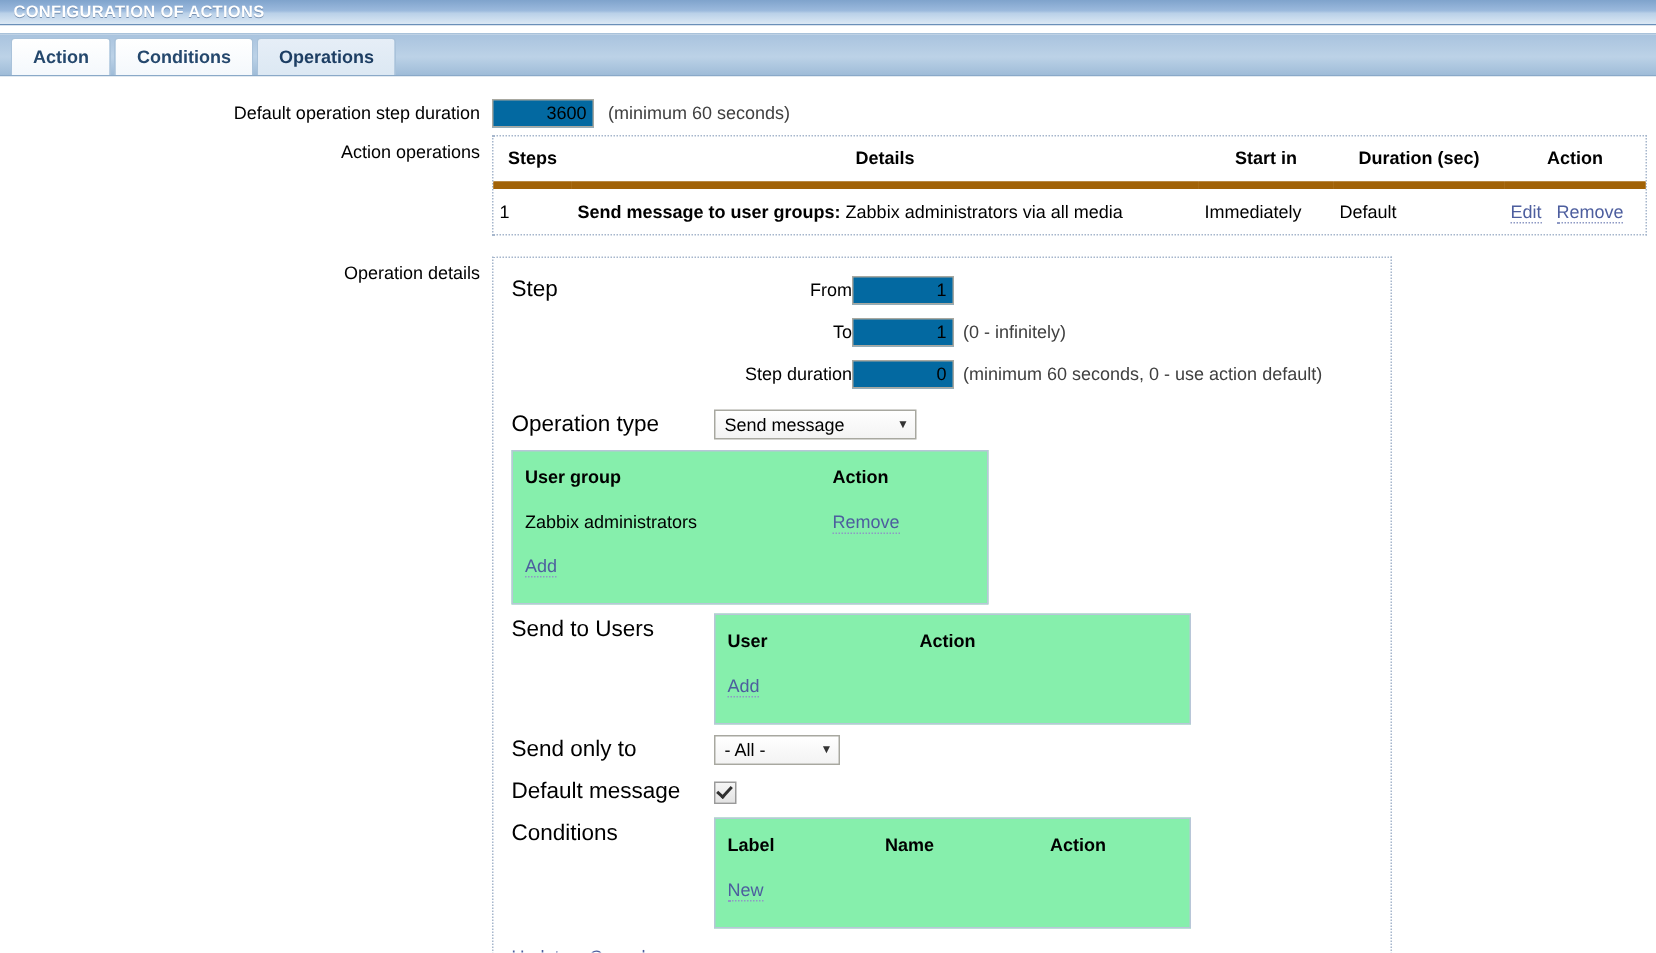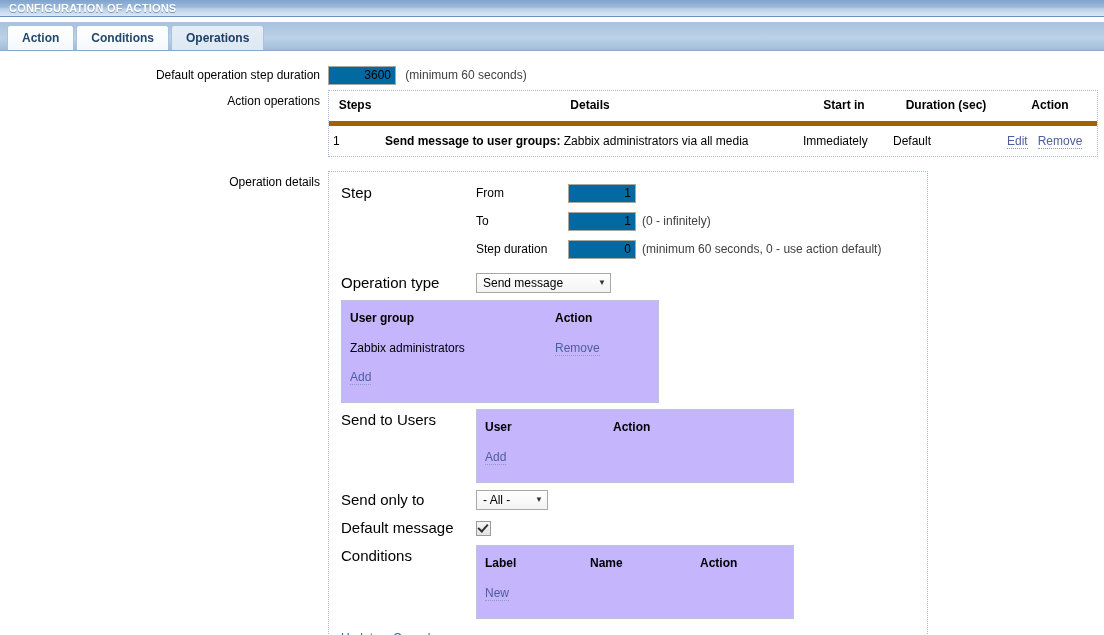--- a/index.html
+++ b/index.html
@@ -131,21 +131,21 @@
     cursor: pointer;
     user-select: none;
   }
   .sel .arrow {
     font-size: 8px;
     margin-left: 10px;
     color: #333;
     line-height: 1;
   }
   .sel-optype { width: 135px; }
-  .sel-sendonly { width: 72px; }
+  .sel-sendonly { width: 84px; }
 
   
   .chk {
     width: 13px;
     height: 13px;
     border: 1px solid #9a9a9a;
     background: linear-gradient(to bottom, #f6f6f6, #e3e3e3);
     display: inline-block;
     position: relative;
     vertical-align: middle;
@@ -227,26 +227,27 @@
   }
   .sub-row {
     display: flex;
     align-items: center;
     margin-bottom: 6px;
   }
   .sub-lbl {
     width: 92px;
     min-width: 92px;
     font-size: 12px;
+    text-align: right;
   }
 
   
   .boxlist {
     border: 1px solid #b8c6d8;
-    background: #c4b5fd;
+    background: #86efac;
     box-sizing: border-box;
     padding: 6px 0 7px 8px;
   }
   .bl-groups { width: 318px; }
   .bl-users  { width: 318px; }
   .bl-conds  { width: 318px; }
   table.blist {
     border-collapse: collapse;
     width: 100%;
     font-size: 12px;

